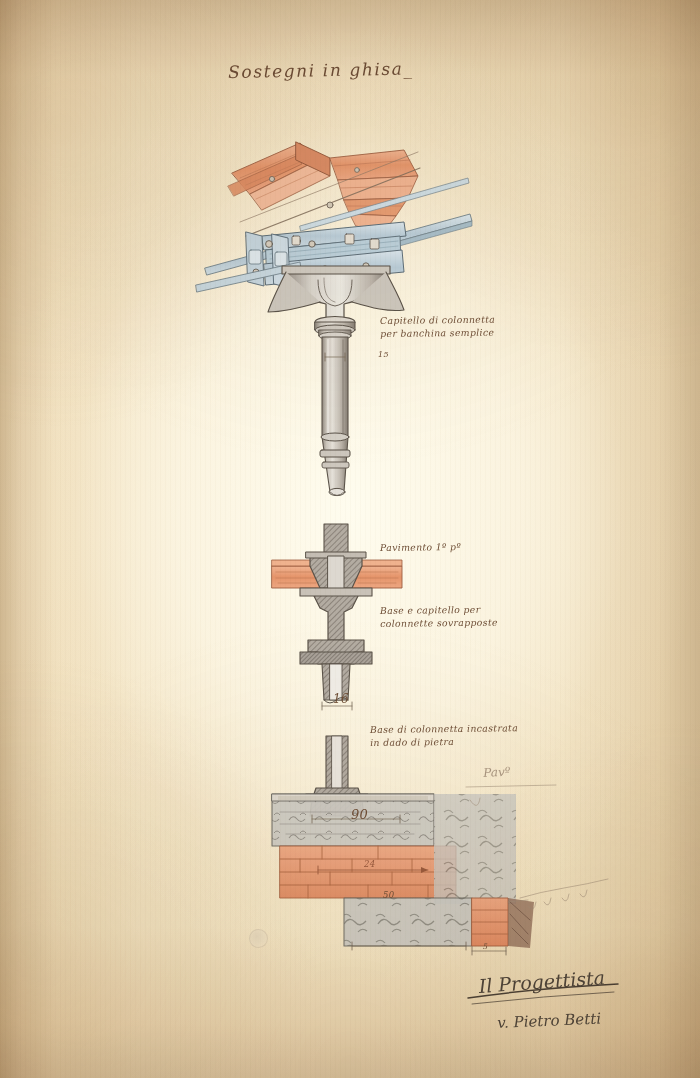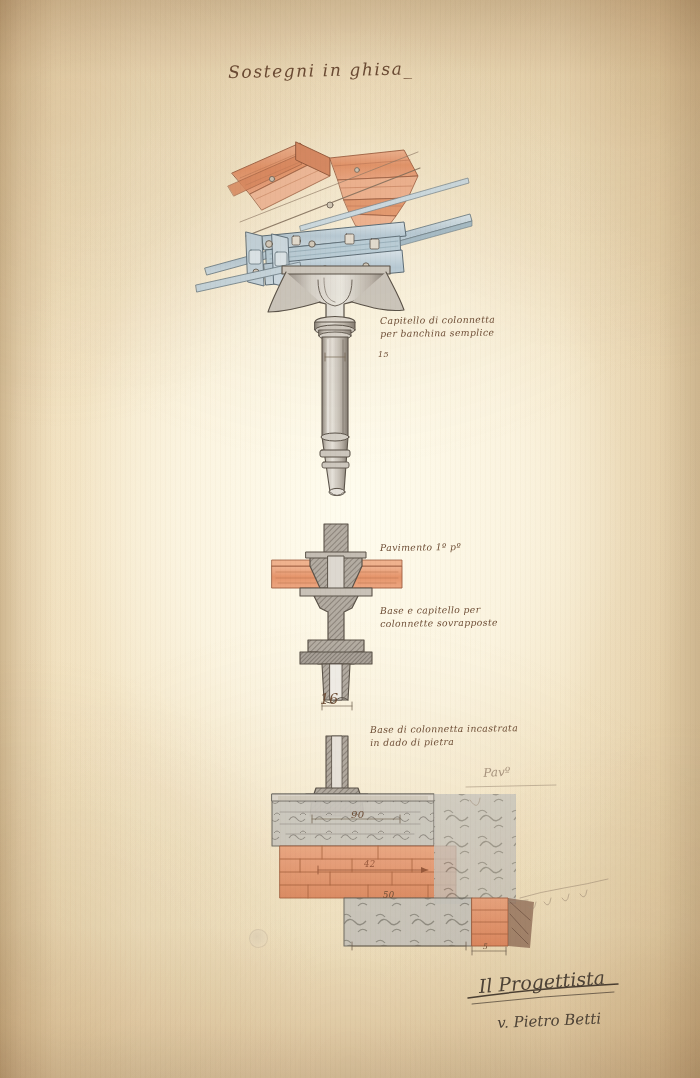--- a/index.html
+++ b/index.html
@@ -363,23 +363,23 @@
 per banchina semplice</div>
   <div class="cap" style="left:380px;top:541px;">Pavimento 1º pº</div>
   <div class="cap" style="left:380px;top:604px;">Base e capitello per
 colonnette sovrapposte</div>
   <div class="cap" style="left:370px;top:723px;">Base di colonnetta incastrata
 in dado di pietra</div>
 
   <div class="pencil" style="left:483px;top:766px;">Pavº</div>
 
   <div class="cap" style="left:330px;top:348px;font-size:8px;transform:none;margin-left:48px;">15</div>
-  <div class="cap" style="left:320px;top:693px;font-size:14px;transform:none;">16</div>
-  <div class="cap" style="left:351px;top:808px;font-size:10px;transform:none;">90</div>
-  <div class="cap" style="left:364px;top:858px;font-size:8.5px;transform:none;color:#94563a;">42</div>
+  <div class="cap" style="left:333px;top:693px;font-size:12px;transform:none;">16</div>
+  <div class="cap" style="left:351px;top:808px;font-size:13px;transform:none;">90</div>
+  <div class="cap" style="left:364px;top:858px;font-size:8.5px;transform:none;color:#94563a;">24</div>
   <div class="cap" style="left:383px;top:889px;font-size:8.5px;transform:none;">50</div>
   <div class="cap" style="left:483px;top:940px;font-size:7.5px;transform:none;">5</div>
 
   <div id="stamp"></div>
 
   <div class="sig" style="left:478px;top:975px;font-size:19px;transform:rotate(-4deg);transform-origin:left top;">Il Progettista</div>
   <div class="sig" style="left:497px;top:1014px;font-size:15px;transform:rotate(-2.5deg);transform-origin:left top;">v. Pietro Betti</div>
 
 </div>
 

